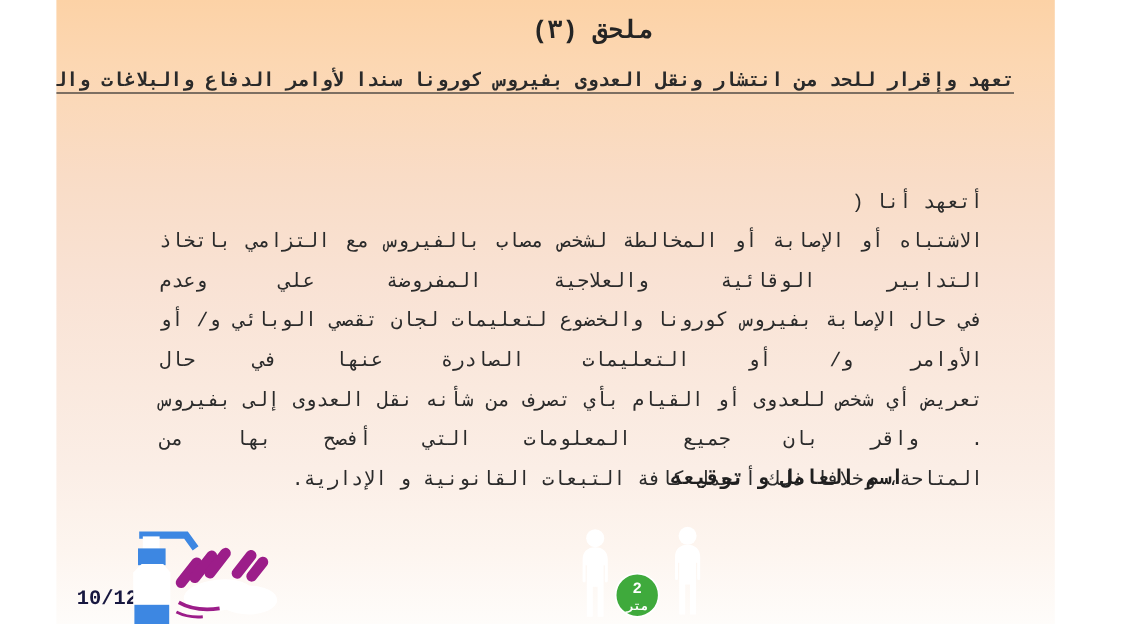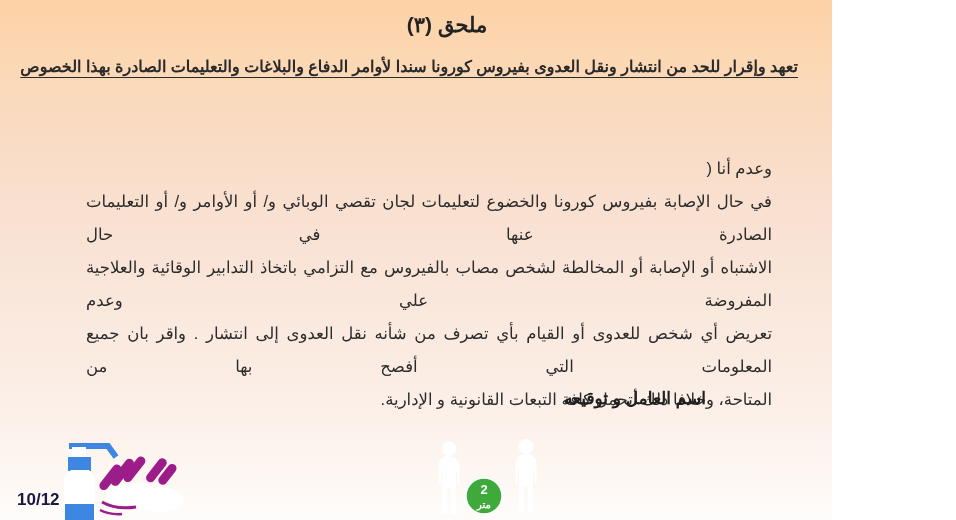--- a/index.html
+++ b/index.html
@@ -1,21 +1,22 @@
 <!DOCTYPE html>
 <html><head>
 <meta charset="utf-8">
 <style>
   html,body{margin:0;padding:0;background:#ffffff;}
   .page{
     position:relative;width:832px;height:520px;overflow:hidden;
-    font-family:Liberation Sans, sans-serif;color:#262626;
+    font-family:Liberation Mono, monospace;color:#262626;
     background:linear-gradient(180deg,
       #fcd2a6 0%, #fcd7b2 10%, #f9dcc6 28%, #f9e2d4 45%,
       #fae9de 62%, #fbeee6 75%, #fdf5ef 88%, #fefcfa 100%);
+    margin-left:47px;
   }
   .doc-title{
     position:absolute;top:13px;left:0;right:0;padding-left:62px;
     text-align:center;direction:rtl;
     font-size:21px;font-weight:bold;color:#242424;
   }
   .doc-heading{
     position:absolute;top:57px;left:30px;right:34px;
     text-align:center;direction:rtl;white-space:nowrap;
     font-size:16px;font-weight:bold;color:#2a2a2a;
@@ -45,27 +46,27 @@
 <body>
 
 <div class="page">
 
   <div class="doc-title">ملحق (٣)</div>
 
   <div class="doc-heading">تعهد وإقرار للحد من انتشار ونقل العدوى بفيروس كورونا سندا لأوامر الدفاع والبلاغات والتعليمات الصادرة بهذا الخصوص</div>
 
   <div class="pledge">
     <div class="pledge-line1">
-      <span>وعدم أنا (</span>
+      <span>أتعهد أنا (</span>
       <span></span>
       <span></span>
     </div>
+    <div class="pledge-line">الاشتباه أو الإصابة أو المخالطة لشخص مصاب بالفيروس مع التزامي باتخاذ التدابير الوقائية والعلاجية المفروضة علي وعدم</div>
     <div class="pledge-line">في حال الإصابة بفيروس كورونا والخضوع لتعليمات لجان تقصي الوبائي و/ أو الأوامر و/ أو التعليمات الصادرة عنها في حال</div>
-    <div class="pledge-line">الاشتباه أو الإصابة أو المخالطة لشخص مصاب بالفيروس مع التزامي باتخاذ التدابير الوقائية والعلاجية المفروضة علي وعدم</div>
-    <div class="pledge-line">تعريض أي شخص للعدوى أو القيام بأي تصرف من شأنه نقل العدوى إلى انتشار . واقر بان جميع المعلومات التي أفصح بها من</div>
+    <div class="pledge-line">تعريض أي شخص للعدوى أو القيام بأي تصرف من شأنه نقل العدوى إلى بفيروس . واقر بان جميع المعلومات التي أفصح بها من</div>
     <div class="pledge-line last">المتاحة، وخلافا ذلك أتحمل كافة التبعات القانونية و الإدارية.</div>
   </div>
 
   <div class="signature">اسم العامل و توقيعه</div>
 
   <div class="page-number">10/12</div>
 
   <svg class="icon icon-sanitizer" width="132" height="84" viewBox="0 0 132 84">
     <g>
       <polyline points="13,10 52,10 60,21" fill="none" stroke-width="6" stroke="#3d87e2"></polyline>

